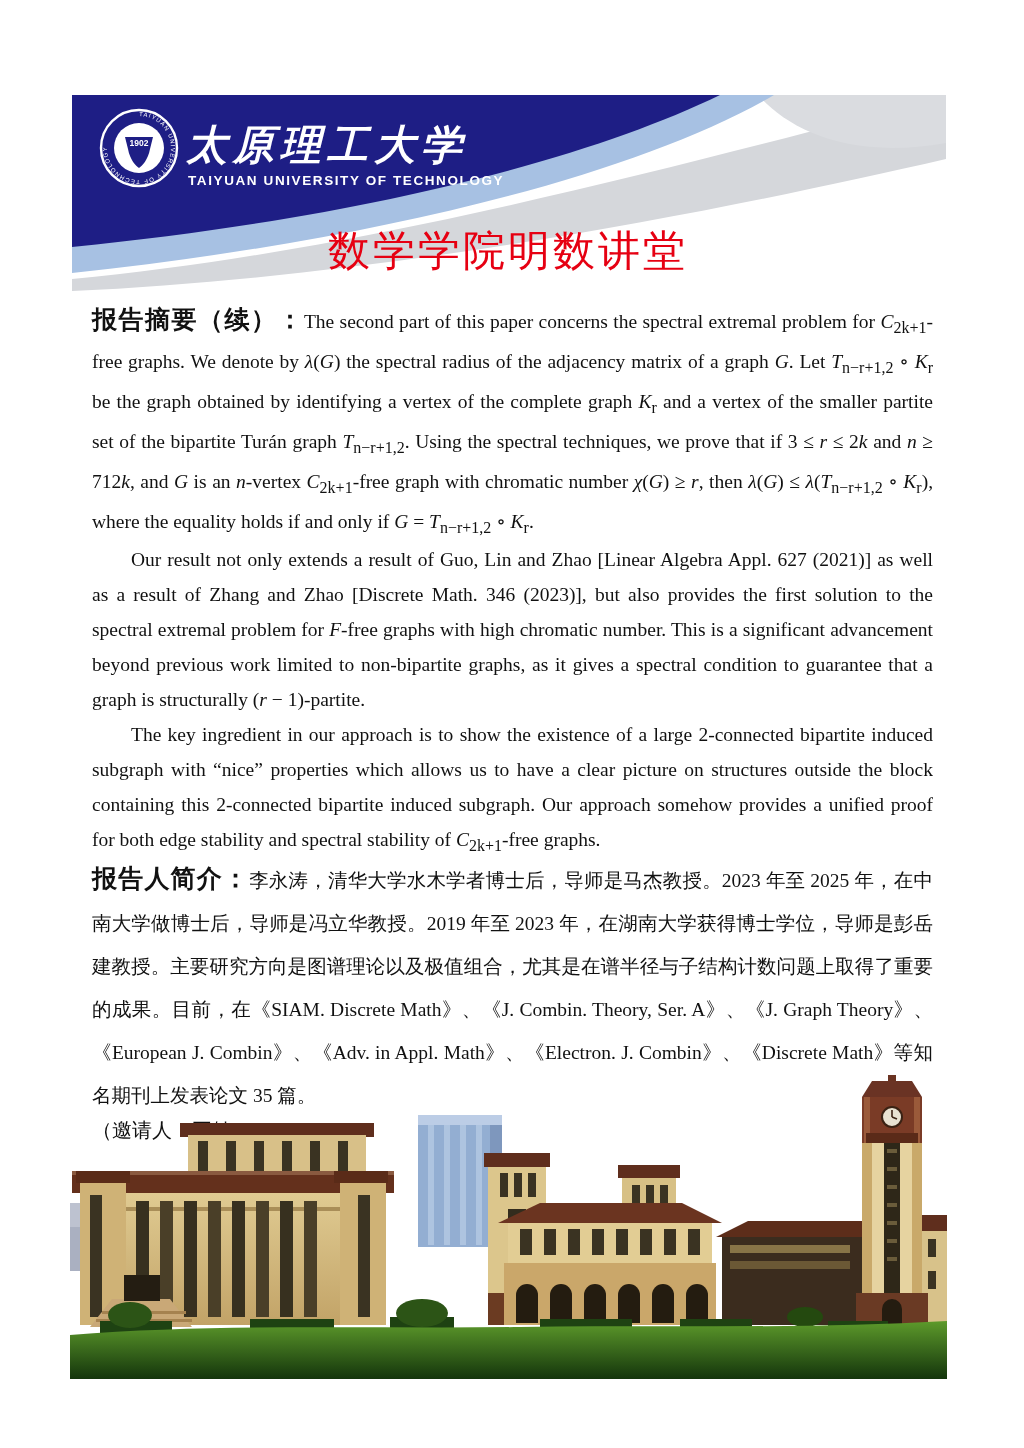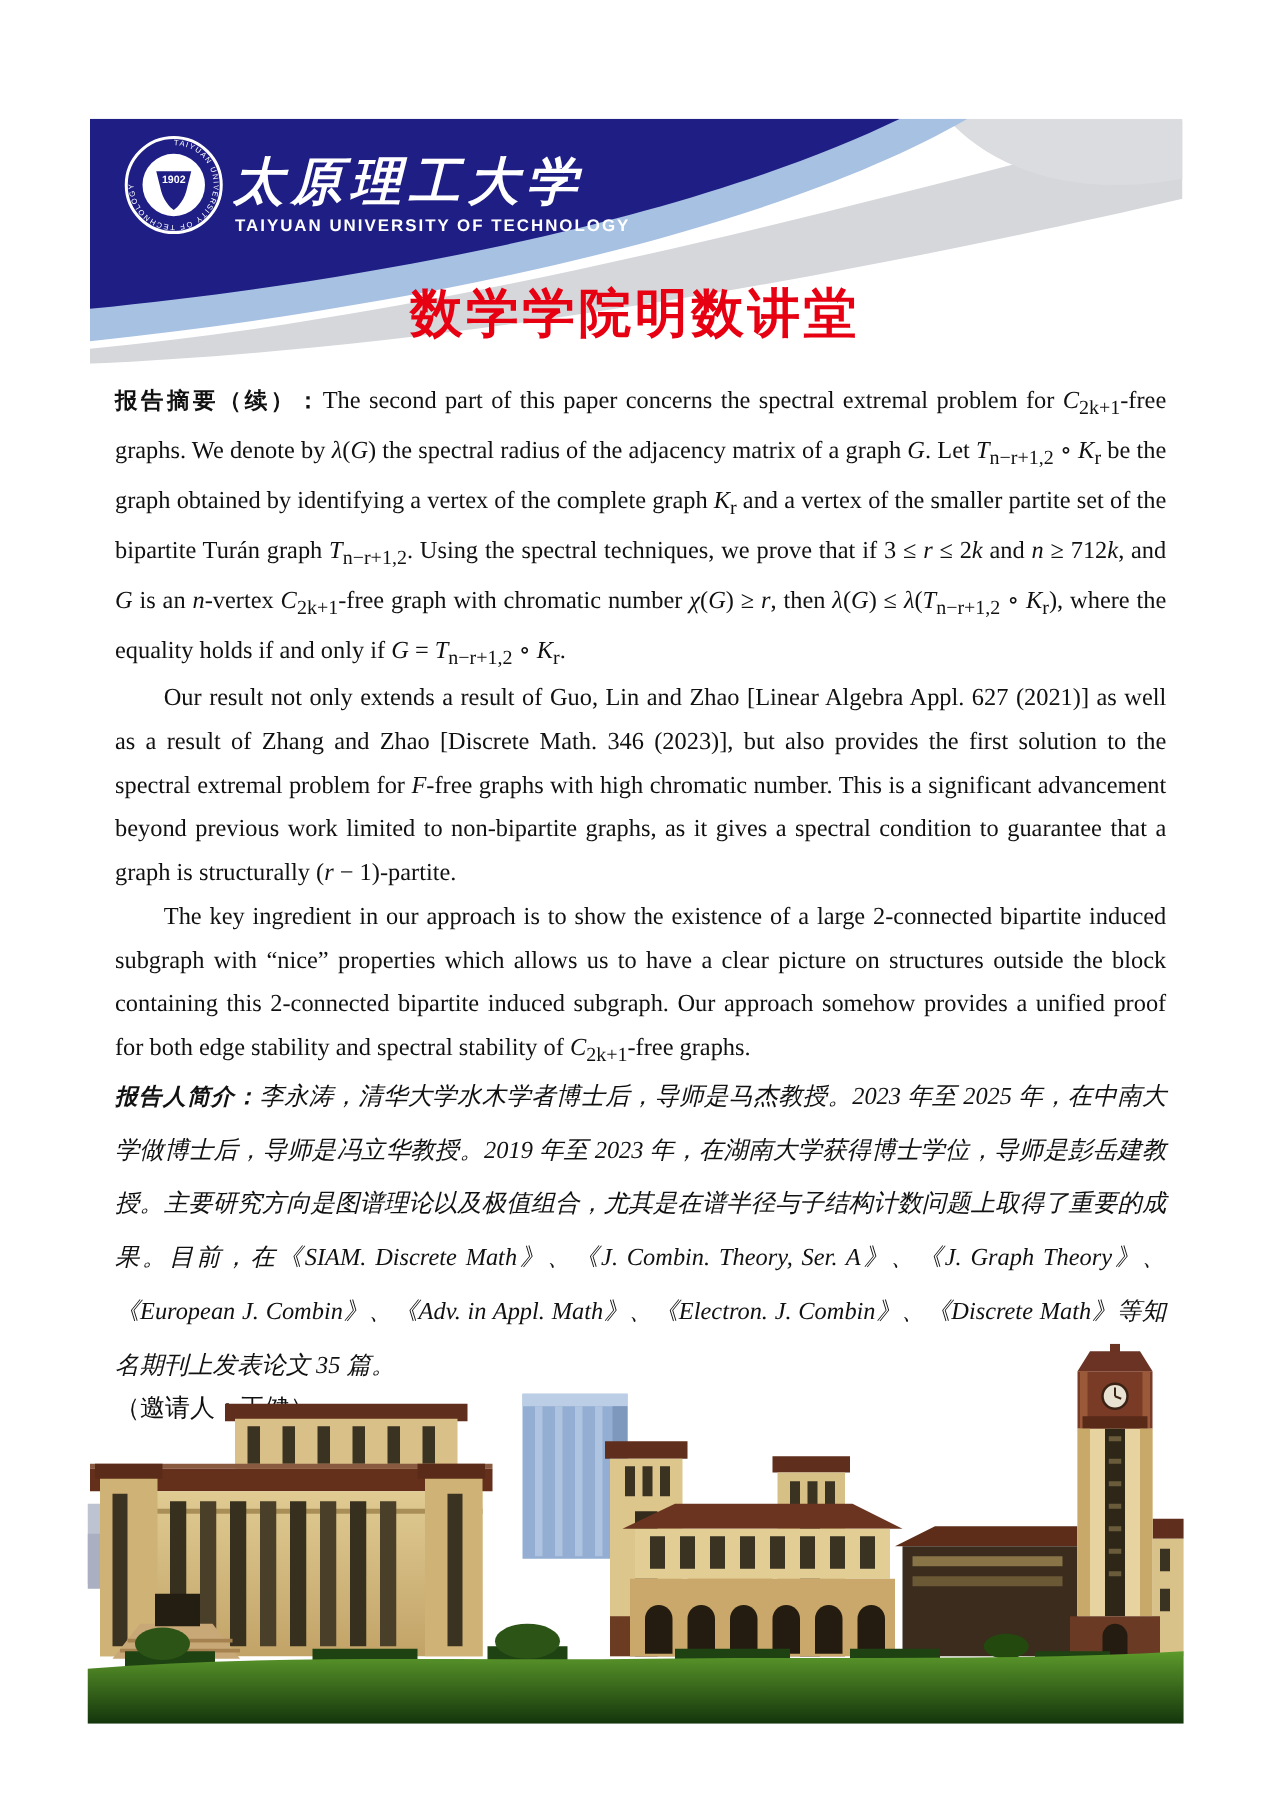--- a/index.html
+++ b/index.html
@@ -6,33 +6,33 @@
   body{
     width:1024px;height:1448px;position:relative;overflow:hidden;
     background:#ffffff;
     font-family:"Liberation Serif","DejaVu Serif",serif;
     color:#111;
   }
   .banner{position:absolute;left:72px;top:95px;width:874px;height:196px;}
   .banner svg{display:block;}
   .banner-title{
     position:absolute;left:256px;top:128px;
-    font-size:42px;font-weight:700;letter-spacing:3px;
+    font-size:42px;font-weight:400;letter-spacing:3px;
     color:#e60012;white-space:nowrap;
     font-family:"Liberation Serif","DejaVu Serif",serif;
   }
   .content{
     position:absolute;left:92px;top:300px;width:841px;
     font-size:19.5px;text-align:justify;
   }
   .content p{margin:0;}
   .para-abstract1{line-height:40px;}
   .para-abstract2,.para-abstract3{line-height:35px;text-indent:2em;margin-top:6px;}
-  .para-bio{line-height:43px;margin-top:4px;font-style:italic;}
-  .cn-heading{font-weight:700;font-size:18px;letter-spacing:1px;margin-top:25px;}
+  .para-bio{line-height:43px;margin-top:4px;}
+  .cn-heading{font-weight:700;font-size:25px;letter-spacing:1px;margin-top:25px;}
   .invitation{line-height:26px;margin-top:26px;font-size:20px;}
   .photo{position:absolute;left:70px;top:1075px;width:877px;height:304px;}
   sub{font-size:16px;line-height:0;}
   i{font-family:"Liberation Serif","DejaVu Serif",serif;}
 </style>
 </head>
 <body>
 
 <div class="banner">
   <svg width="874" height="196" viewBox="0 0 874 196">

